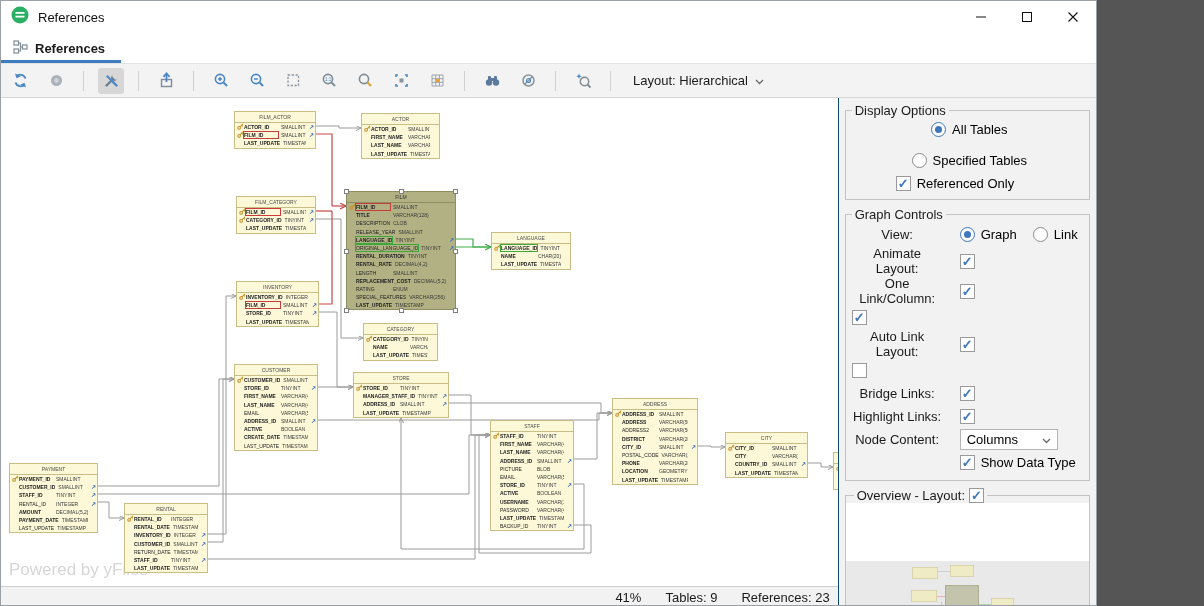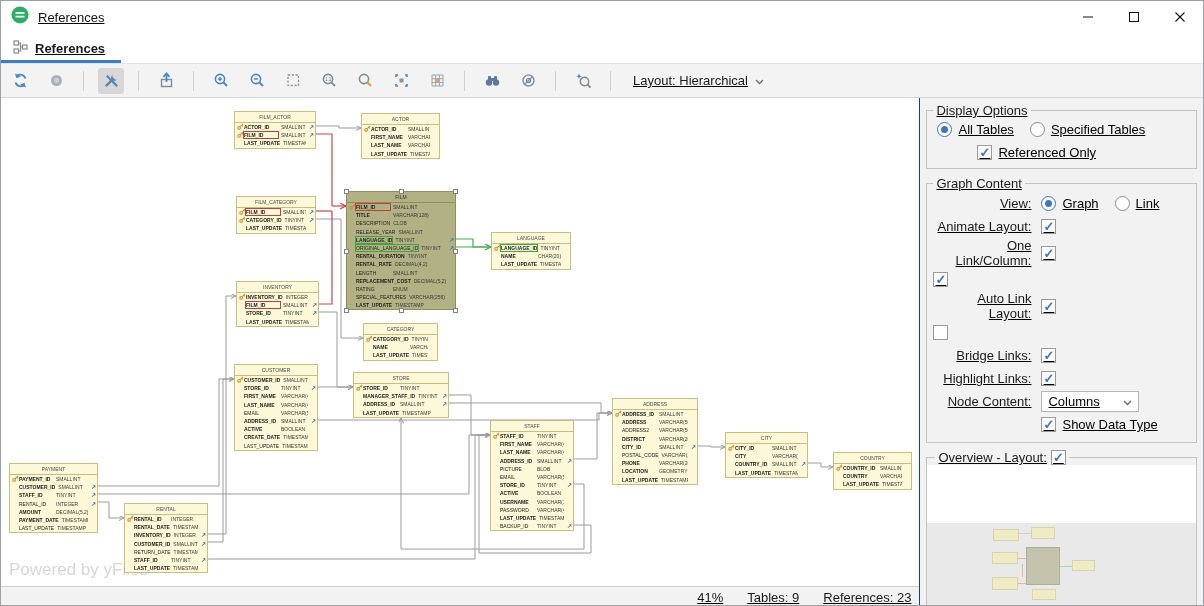--- a/index.html
+++ b/index.html
@@ -1,17 +1,17 @@
 <!DOCTYPE html>
 <html><head>
 <meta charset="utf-8">
 <style>
   * { box-sizing: border-box; }
   body { margin:0; font-family:"Liberation Sans", sans-serif; background:#555; }
-  #window { width:1204px; height:606px; position:relative; background:#eab308; border:1px solid #9aa0a6; overflow:hidden;text-decoration:underline; }
+  #window { width:1097px; height:606px; position:relative; background:#eab308; border:1px solid #9aa0a6; overflow:hidden; }
 
   
   .titlebar { height:32px; display:flex; align-items:center; padding-left:10px; gap:9px; background:#fff; }
   .title { font-size:13px; color:#111; }
   .wincontrols { margin-left:auto; display:flex; height:100%; }
   .wc { width:46px; height:100%; display:flex; align-items:center; justify-content:center; background:transparent; border:none; padding:0; }
 
   
   .tabbar { height:31px; background:#fff; display:flex; border-bottom:1px solid #e3e3e3; }
   .tab { position:relative; display:flex; align-items:center; gap:7px; padding:0 16px 0 12px; font-size:13px; font-weight:bold; color:#1a1a1a; }
@@ -47,29 +47,29 @@
   .handle { position:absolute; width:5px; height:5px; background:#fff; border:1px solid #808080; }
 
   .lnk-gray { stroke:#9b9b9b; stroke-width:1; fill:none; }
   .lnk-red { stroke:#c94747; stroke-width:1.2; fill:none; }
   .lnk-green { stroke:#3fae4c; stroke-width:1.2; fill:none; }
 
   
   .right { width:284px; background:#f2f2f2; border-left:1px solid #0c4a6e; display:flex; flex-direction:column; padding-top:2px; }
   fieldset { margin:3px 6px 4px; border:1px solid #c4c4c4; padding:1px 6px 6px; min-width:0; }
   legend { font-size:13px; color:#1a1a1a; padding:0 3px; }
-  .do-radios { display:flex; gap:16px; align-items:center; padding:3px 0 4px 4px; font-size:13px; }
+  .do-radios { display:flex; gap:16px; align-items:center; padding:3px 0 4px 4px; font-size:13px;flex-direction:column; }
   .do-refonly { display:flex; gap:6px; align-items:center; padding:4px 0 2px 44px; font-size:13px; }
   .radio { width:15px; height:15px; border-radius:50%; border:1px solid #8a8a8a; background:#fff; position:relative; flex:none; }
   .radio.sel { border-color:#3f77bc; }
   .radio.sel::after { content:""; position:absolute; inset:3px; border-radius:50%; background:#3f77bc; }
   .checkbox { width:15px; height:15px; border:1px solid #9a9a9a; background:#fff; flex:none; display:flex; align-items:center; justify-content:center; font-size:13px; font-weight:bold; color:#3f77bc; line-height:1; }
   .ritem { display:flex; gap:6px; align-items:center; }
   .gc-row { display:grid; grid-template-columns:108px 1fr; align-items:center; min-height:23px; font-size:13px; }
-  .gc-label { text-align:right; padding-right:10px; color:#1a1a1a; }
+  .gc-label { text-align:center; padding-right:17px; color:#1a1a1a; }
   .gc-ctrl { display:flex; gap:16px; align-items:center; }
   .selectbox { width:98px; height:21px; background:#fff; border:1px solid #b5b5b5; display:flex; align-items:center; justify-content:space-between; padding:0 6px; font-size:13px; }
   .overview { flex:1; margin-bottom:0; padding:0; display:flex; flex-direction:column; overflow:hidden; }
   .overview legend { margin-left:8px; display:flex; align-items:center; gap:4px; }
   .ov-white { height:58px; background:#fff; }
   .minimap { flex:1; background:#e9e9e9; position:relative; overflow:hidden; }
   .mini-node { position:absolute; background:#efebc5; border:1px solid #d9d4ab; }
   .mini-node.sel { background:#c3c4ab; border-color:#aeae90; }
   .mini-line { position:absolute; }
 </style>
@@ -970,21 +970,21 @@
               <span>Specified Tables</span>
             </span>
           </div>
         <div class="do-refonly" id="do-refonly">
             <span class="checkbox">✓</span>
             <span>Referenced Only</span>
           </div>
       </fieldset>
 
       <fieldset>
-        <legend>Graph Content</legend>
+        <legend>Graph Controls</legend>
         <div id="gc-rows">
             <div class="gc-row">
               <span class="gc-label">View:</span>
               <span class="gc-ctrl">
                 <span class="ritem">
                   <span class="radio sel"></span>
                   <span>Graph</span>
                 </span>
                 <span class="ritem">
                   <span class="radio"></span>

